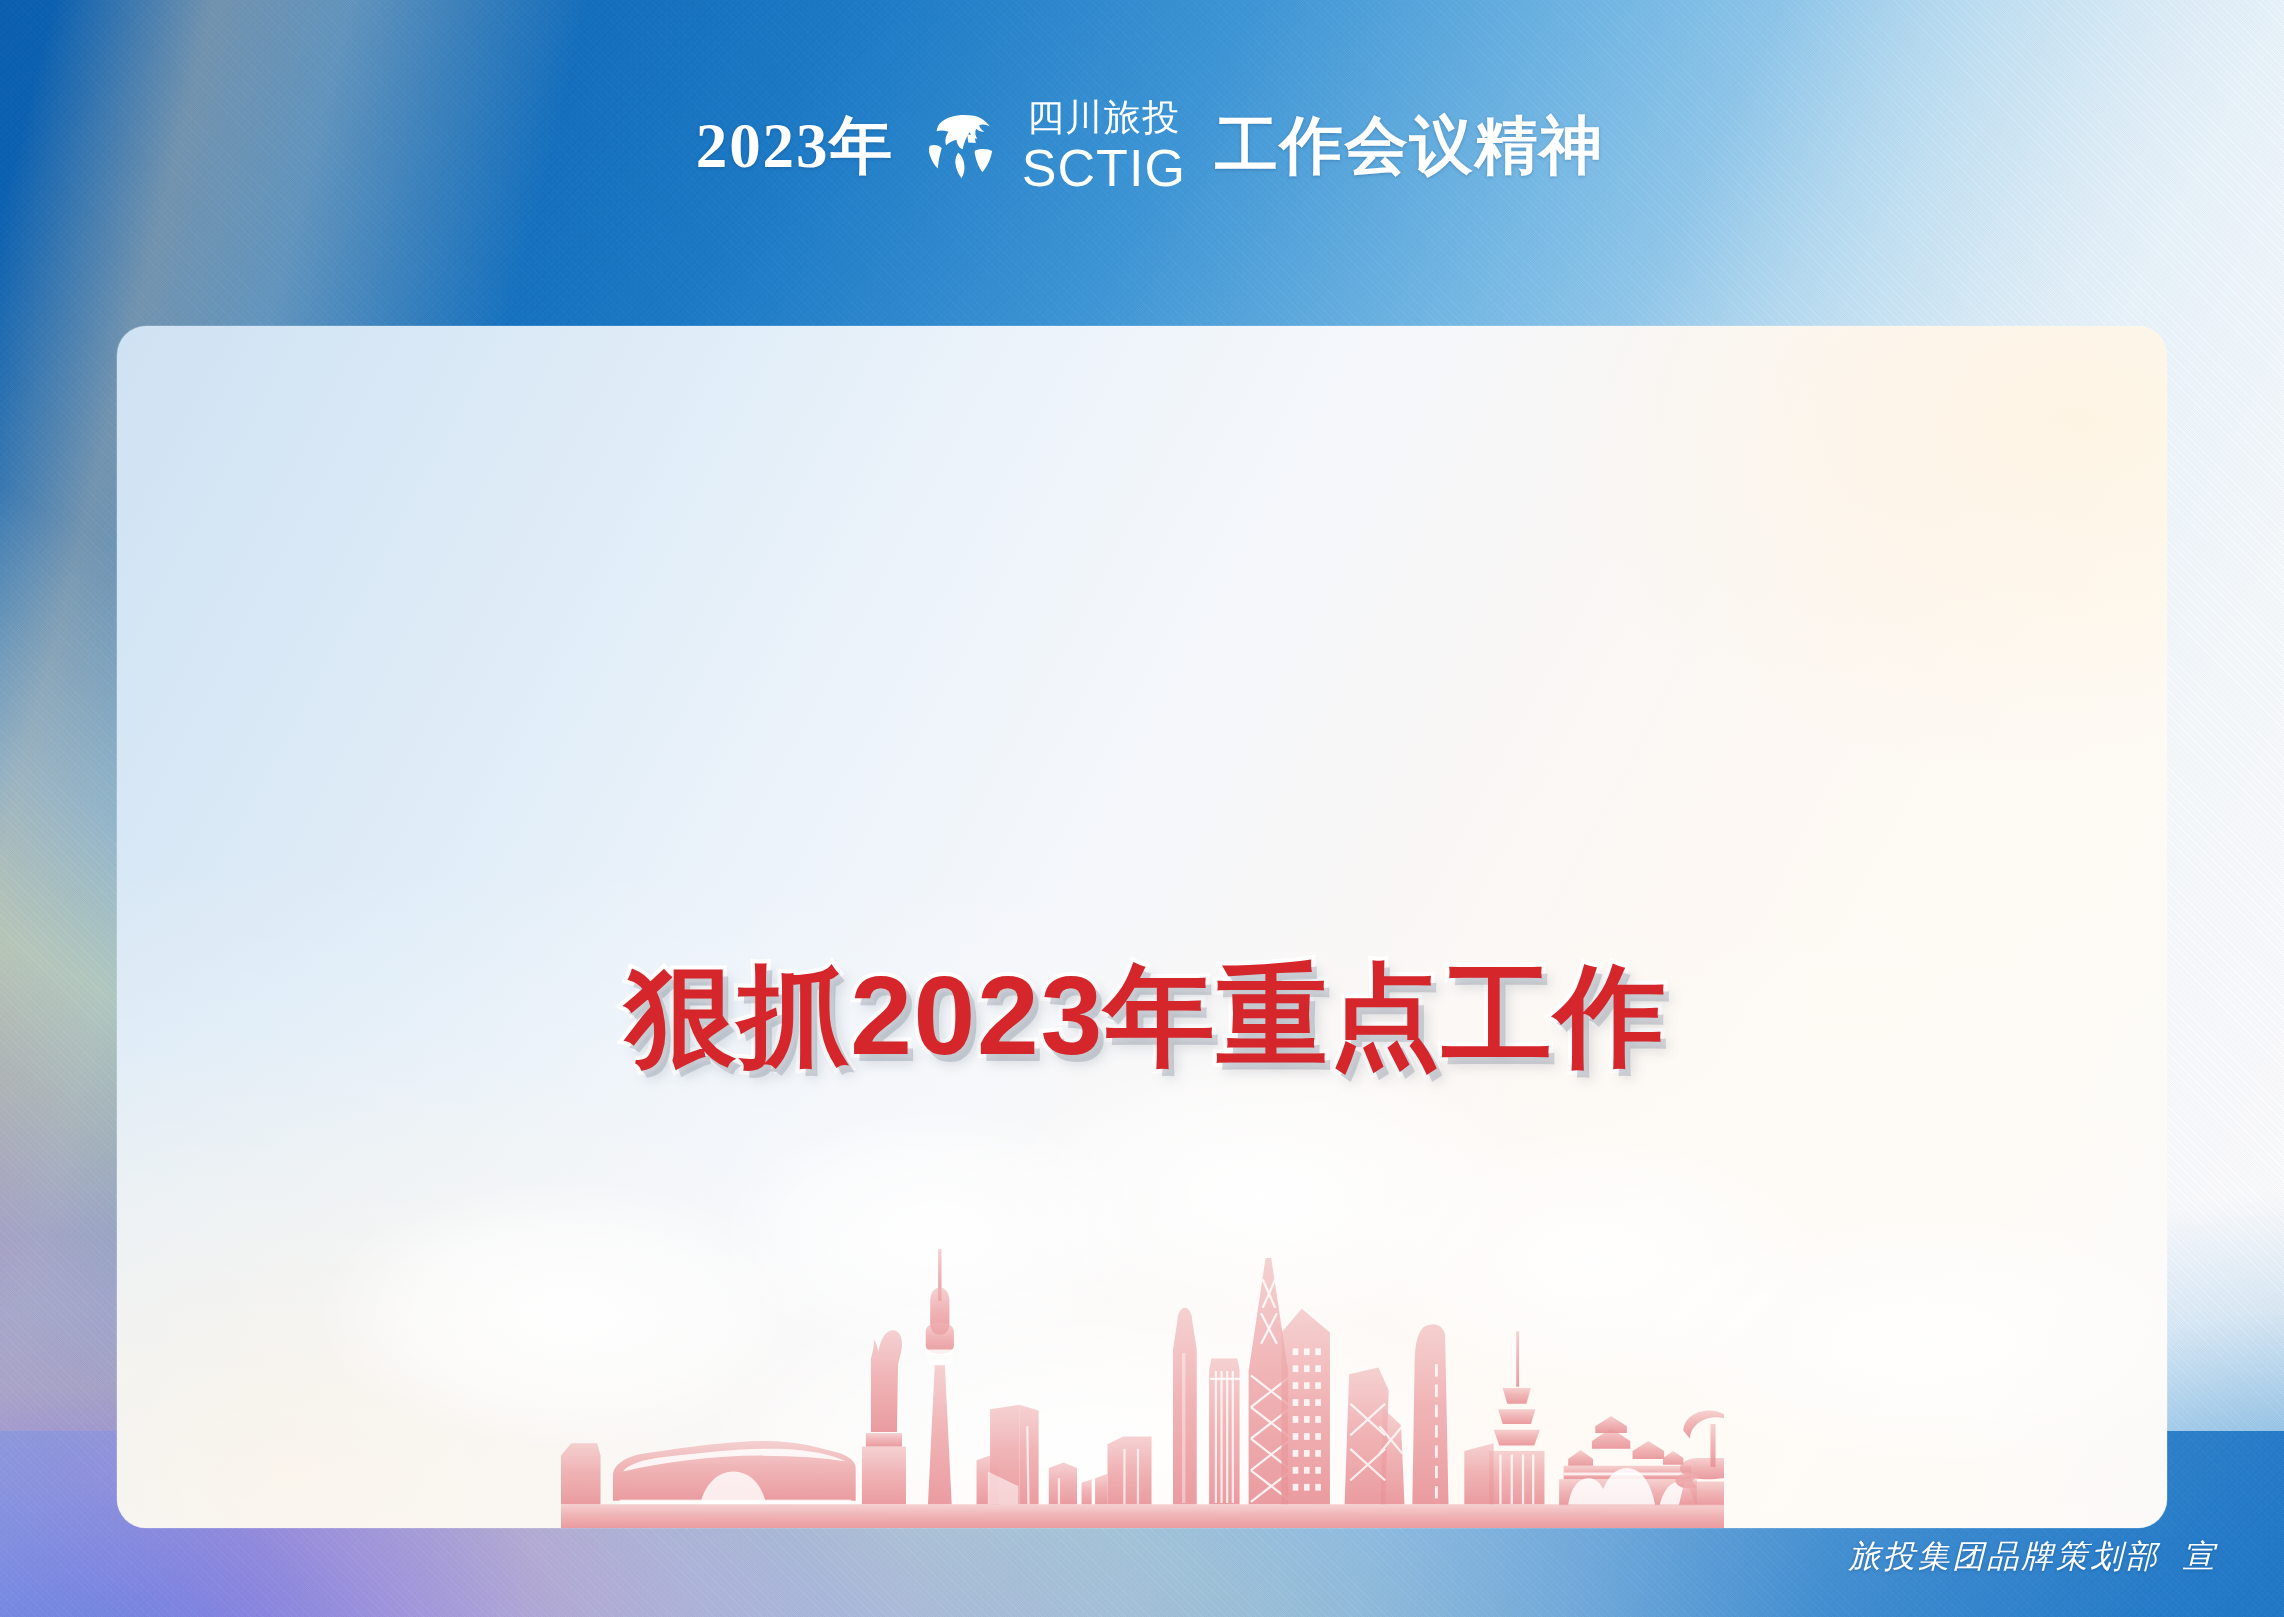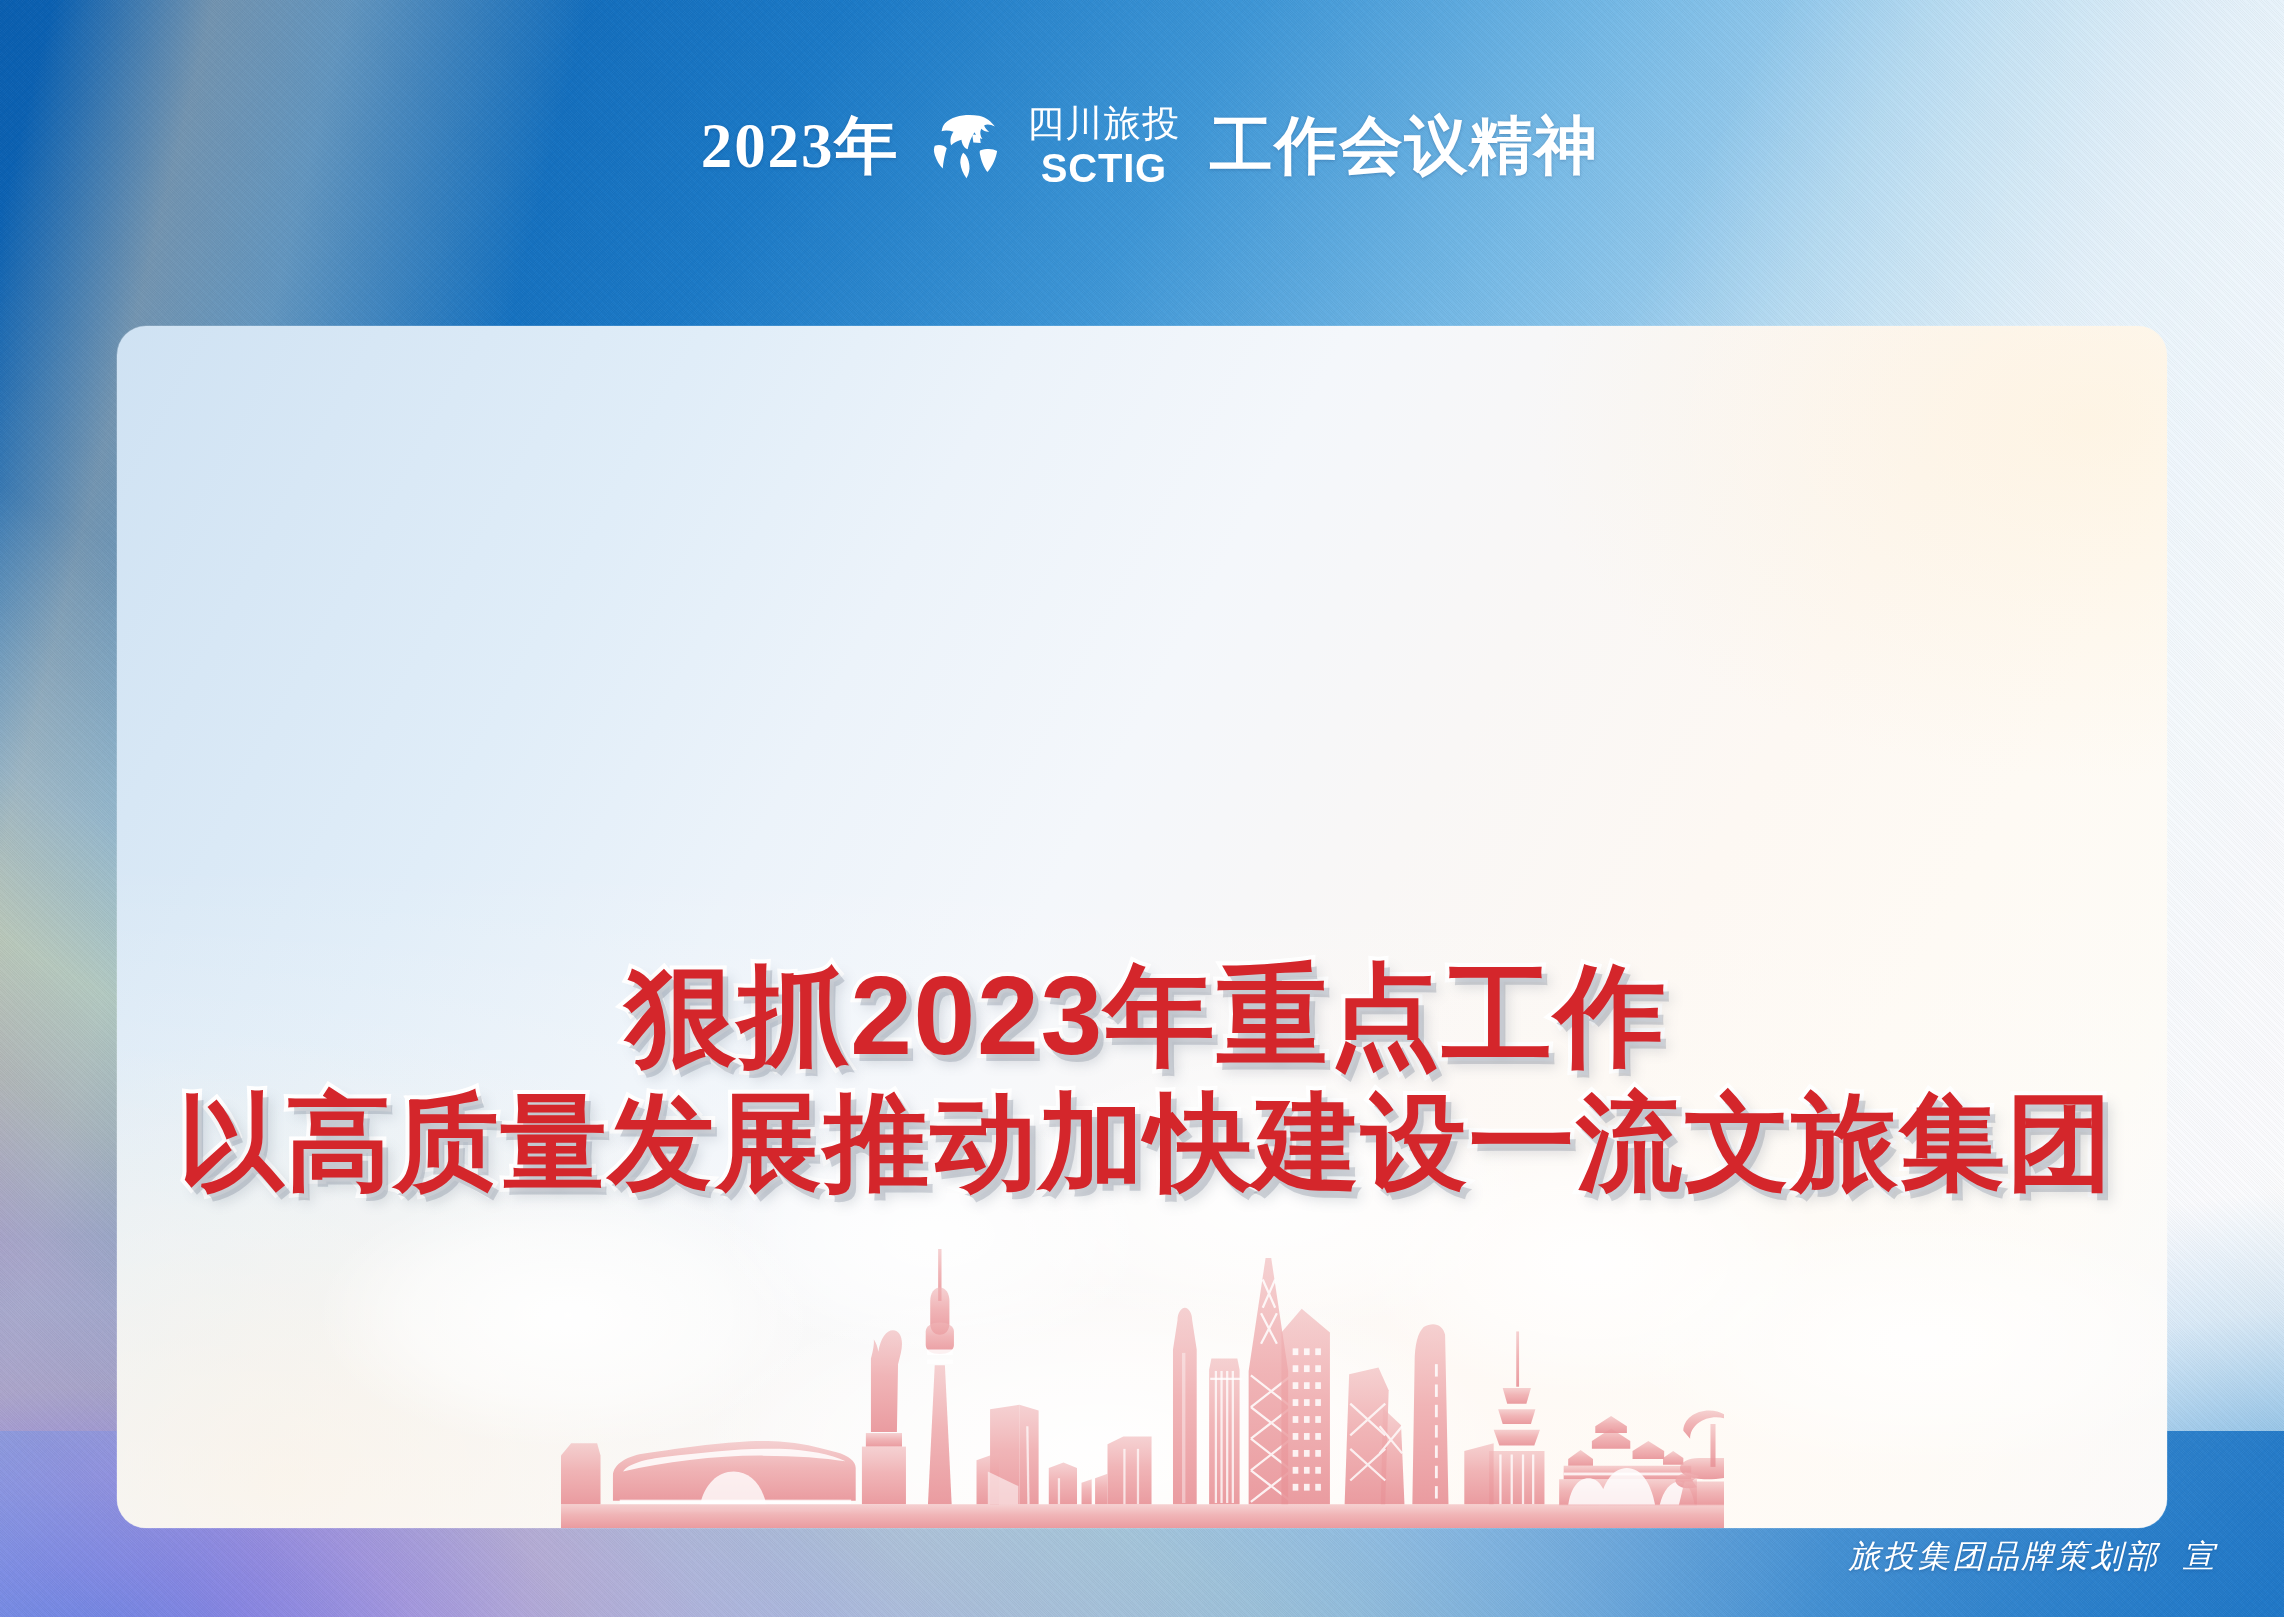--- a/index.html
+++ b/index.html
@@ -121,21 +121,21 @@
     text-shadow:0 1.1px 3.4px rgba(0,40,90,.25);
   }
   .logo-lockup{ display:flex; align-items:center; gap:13.6px; }
   .logo-mark{ width:85px; height:67px; display:block; }
   .logo-words{ display:flex; flex-direction:column; align-items:center; line-height:1; }
   .logo-cn{
     color:#fff; font-weight:400; font-size:37px; letter-spacing:.04em;
     font-family:"Liberation Sans","DejaVu Sans",sans-serif;
   }
   .logo-en{
-    color:#fff; font-weight:700; font-size:40px; letter-spacing:.02em; margin-top:6px;
+    color:#fff; font-weight:400; font-size:52px; letter-spacing:.02em; margin-top:6px;
     font-family:"Liberation Sans","DejaVu Sans",sans-serif;
   }
 
   
   .card{
     position:absolute;
     left:117px; top:326px;
     width:2050px; height:1202px;
     border-radius:29px;
     overflow:hidden;
@@ -420,18 +420,17 @@
         <path d="M1992 642 c-14 4 -22 12 -16 20 c6 8 22 10 36 6 l-8 -12 l12 -8 Z"></path>
         <path d="M1990 658 l78 0 l0 42 l-88 0 Z"></path>
 
         <path d="M0 698 l2060 0 l0 42 l-2060 0 Z"></path>
       </g>
     </svg>
   </div>
 
   <div class="title-wrap">
     <div class="title-line title-line-1">狠抓2023年重点工作</div>
-    <div class="title-line title-line-2">以高质量发展推动加快建设一流文旅集团</div>
   </div>
 </div>
 
 <div class="footer">旅投集团品牌策划部  宣</div>
 
 
 </body></html>

